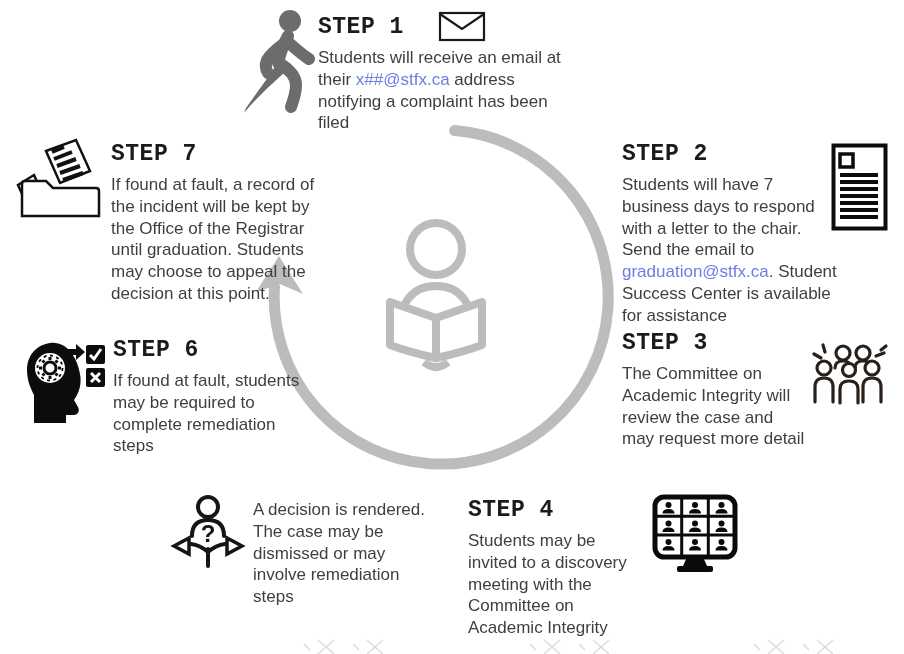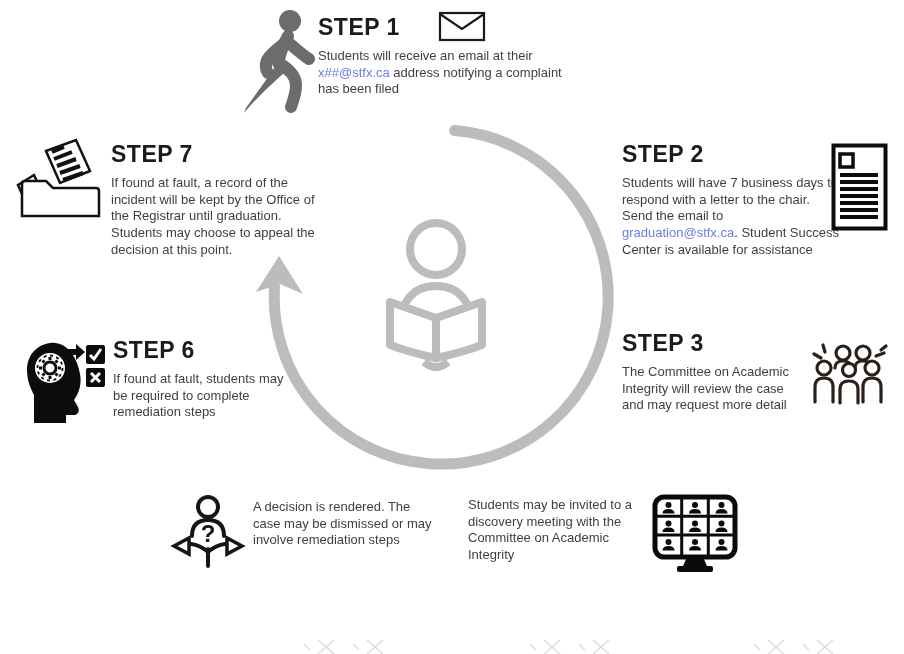--- a/index.html
+++ b/index.html
@@ -1,23 +1,23 @@
 <!DOCTYPE html>
 <html style="--heading: #1b1b1b; --body: #3f3f3f; --link: #6d7ce3; --arc: #bcbcbc; --icon_gray: #6a6c6e; --mark: #d9d9de;"><head>
 <meta charset="utf-8">
 <style>
   *{margin:0;padding:0;box-sizing:border-box}
   html,body{background:#fff}
   .canvas{position:relative;width:904px;height:654px;background:#fff;overflow:hidden;
           font-family:"Liberation Sans",sans-serif}
   .layer{position:absolute;left:0;top:0}
   .step{position:absolute}
-  .title{font-family:Liberation Sans, sans-serif;font-weight:700;font-size:23px;
+  .title{font-family:Liberation Mono, monospace;font-weight:700;font-size:23px;
          color:var(--heading,#1b1b1b);letter-spacing:.5px;margin-bottom:7px;white-space:nowrap}
-  .body{font-size:13px;line-height:1.28;color:var(--body,#3f3f3f)}
+  .body{font-size:17px;line-height:1.28;color:var(--body,#3f3f3f)}
   .body .link{color:var(--link,#6d7ce3)}
   .icon{position:absolute}
   .step1{left:318px;top:14px;width:248px}
   .step7{left:111px;top:141px;width:214px}
   .step2{left:622px;top:141px;width:217px}
   .step6{left:113px;top:337px;width:187px}
   .step3{left:622px;top:330px;width:183px}
   .step5{left:253px;top:499px;width:181px}
   .step4{left:468px;top:497px;width:177px}
 </style>
@@ -154,20 +154,21 @@
     </g>
     <path d="M8 52 L23 44 L23 60 Z" fill="#ffffff" stroke="#151515" stroke-width="3.5"></path>
     <path d="M76 52 L61 44 L61 60 Z" fill="#ffffff" stroke="#151515" stroke-width="3.5"></path>
     <text x="42" y="48" text-anchor="middle" font-size="24" font-weight="bold" font-family="Liberation Sans, sans-serif" fill="#151515">?</text>
   </svg>
   <section class="step step5">
     <p class="body"><span>A decision is rendered. The case may be dismissed or may involve remediation steps</span></p>
   </section>
 
   <section class="step step4">
+    <h2 class="title">STEP 4</h2>
     <p class="body"><span>Students may be invited to a discovery meeting with the Committee on Academic Integrity</span></p>
   </section>
   <svg class="icon" style="left:652px;top:494px" width="86" height="84" viewBox="0 0 86 84">
     <rect x="3" y="3" width="80" height="60" rx="9" fill="#ffffff" stroke="#0a0a0a" stroke-width="5"></rect>
     <g stroke="#0a0a0a" stroke-width="3">
       <path d="M29.7 5 L29.7 61"></path>
         <path d="M56.3 5 L56.3 61"></path>
       <path d="M5 22.3 L81 22.3"></path>
         <path d="M5 41 L81 41"></path>
     </g>

